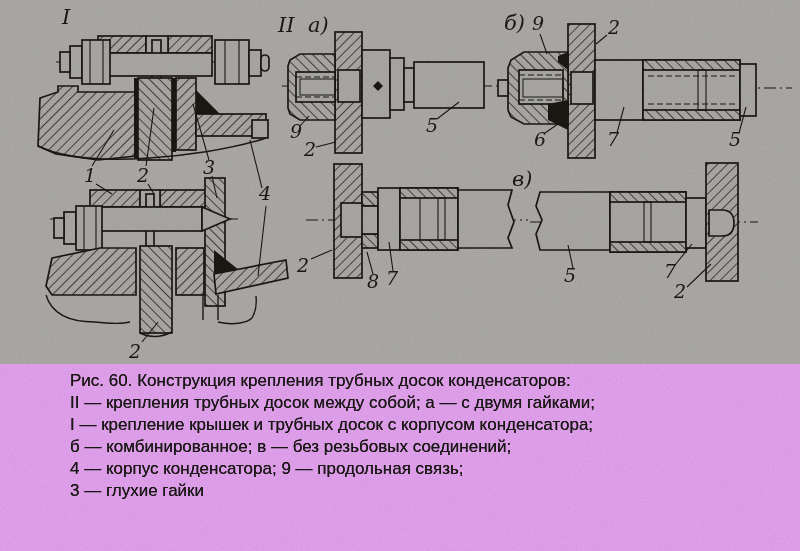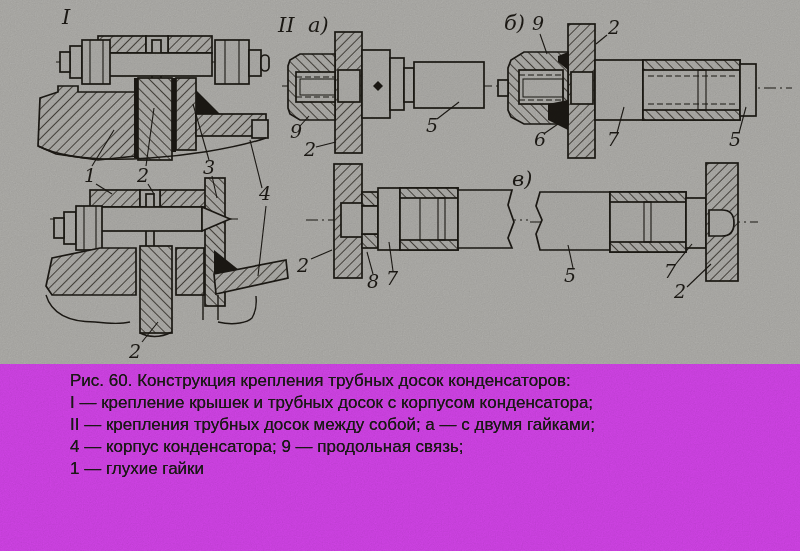--- a/index.html
+++ b/index.html
@@ -1,20 +1,20 @@
 <!DOCTYPE html>
 <html><head>
 <meta charset="utf-8">
 <style>
   html,body{margin:0;padding:0;background:#888;}
   .page{position:relative;width:800px;height:551px;overflow:hidden;
         background:#b5b4b0;font-family:"Liberation Sans",sans-serif;}
   .diagram-area{position:absolute;left:0;top:0;width:800px;height:365px;}
   .caption-area{position:absolute;left:0;top:364px;width:800px;height:187px;
-        background:#d946ef;box-sizing:border-box;padding:6px 18px 0 70px;}
+        background:#f0abfc;box-sizing:border-box;padding:6px 18px 0 70px;}
   .cap-line{font-size:17px;line-height:22px;color:#1d1b18;
         text-shadow:0 0 .5px #1d1b18;white-space:nowrap;}
   svg text{font-family:"DejaVu Serif","Liberation Serif",serif;font-style:italic;
         fill:#1d1a15;}
   .part-lbl{font-size:19px;}
   .sect-lbl{font-size:21px;}
   .grain{position:absolute;left:0;top:0;width:800px;height:551px;
         opacity:.45;pointer-events:none;}
 </style>
 </head>
@@ -224,24 +224,25 @@
         <text class="part-lbl" x="564" y="282">5</text>
         <text class="part-lbl" x="664" y="278">7</text>
         <text class="part-lbl" x="674" y="298">2</text>
       </g>
     </g>
   </svg>
   </div>
 
   <div class="caption-area">
     <div class="cap-line">Рис. 60. Конструкция крепления трубных досок конденсаторов:</div>
+    <div class="cap-line">II — крепления трубных досок между собой; а — с двумя гайками;</div>
     <div class="cap-line">I — крепление крышек и трубных досок с корпусом конденсатора;</div>
-    <div class="cap-line">II — крепления трубных досок между собой; а — с двумя гайками;</div>
+    <div class="cap-line">б — комбинированное; в — без резьбовых соединений;</div>
     <div class="cap-line">4 — корпус конденсатора; 9 — продольная связь;</div>
-    <div class="cap-line">1 — глухие гайки</div>
+    <div class="cap-line">3 — глухие гайки</div>
   </div>
 
   <svg class="grain">
     <filter id="noise">
       <feTurbulence type="fractalNoise" baseFrequency="0.85" numOctaves="2" stitchTiles="stitch"></feTurbulence>
       <feColorMatrix type="matrix" values="0 0 0 0 0  0 0 0 0 0  0 0 0 0 0  0.12 0.12 0.12 0 0"></feColorMatrix>
     </filter>
     <rect width="100%" height="100%" filter="url(#noise)"></rect>
   </svg>
 

